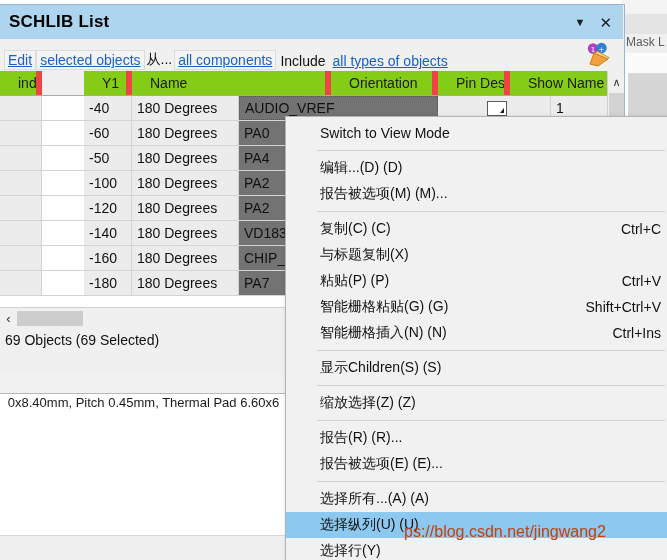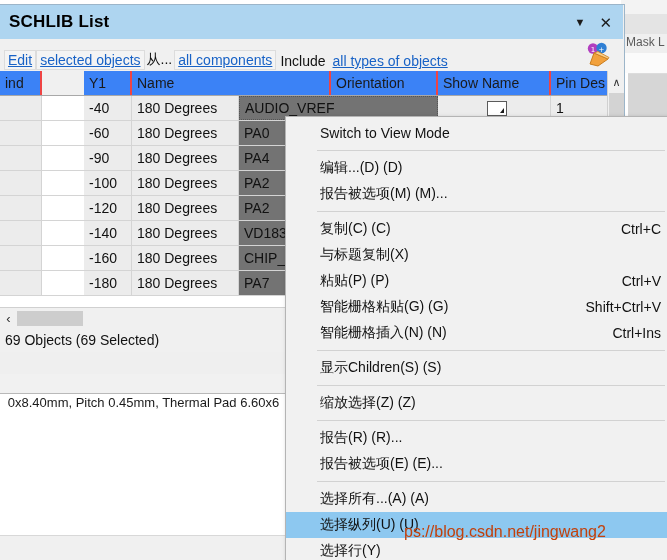--- a/index.html
+++ b/index.html
@@ -96,24 +96,24 @@
   
   #list-table{
     position:absolute;left:0;top:66px;width:623px;height:236px;
     background:#ffffff;overflow:hidden;
   }
   #table-header{
     display:flex;height:25px;background:#f0f0f0;
     border-bottom:1px solid #a8a8a8;box-sizing:border-box;
   }
   #table-header .th{
-    box-sizing:border-box;border-right:2px solid #ef4444;
-    display:flex;align-items:center;padding-left:5px;
+    box-sizing:border-box;border-right:6px solid #ef4444;
+    display:flex;align-items:center;padding-left:18px;
     font-size:14px;color:#1a1a1a;overflow:hidden;white-space:nowrap;
-    background:#3b82f6;
+    background:#84cc16;
   }
   .row{display:flex;height:25px;box-sizing:border-box;border-bottom:1px solid #d4d4d4;}
   .row .td{
     box-sizing:border-box;border-right:1px solid #d4d4d4;
     display:flex;align-items:center;padding-left:5px;
     font-size:14px;color:#111;overflow:hidden;white-space:nowrap;
     background:#ececec;
   }
   .row .td.namecell{background:#737373;}
   .row.first .td.namecell{border:1px dotted #555;}
@@ -266,22 +266,22 @@
     </div>
   </div>
 
   <div id="list-table">
     <div id="table-header">
       <div class="th c-kind">ind</div>
       <div class="th c-x1">X1</div>
       <div class="th c-y1">Y1</div>
       <div class="th c-name">Name</div>
       <div class="th c-orient">Orientation</div>
+      <div class="th c-pindes">Pin Des</div>
       <div class="th c-show">Show Name</div>
-      <div class="th c-pindes">Pin Des</div>
     </div>
 
     <div class="row first">
       <div class="td c-kind"></div>
       <div class="td c-x1">0</div>
       <div class="td c-y1">-40</div>
       <div class="td c-orient">180 Degrees</div>
       <div class="td c-name namecell">AUDIO_VREF</div>
       <div class="td c-show showname">
         <span class="showname-box">
@@ -297,21 +297,21 @@
       <div class="td c-y1">-60</div>
       <div class="td c-orient">180 Degrees</div>
       <div class="td c-name namecell">PA0</div>
       <div class="td c-show"></div>
       <div class="td c-pindes"></div>
     </div>
 
     <div class="row">
       <div class="td c-kind"></div>
       <div class="td c-x1">0</div>
-      <div class="td c-y1">-90</div>
+      <div class="td c-y1">-50</div>
       <div class="td c-orient">180 Degrees</div>
       <div class="td c-name namecell">PA4</div>
       <div class="td c-show"></div>
       <div class="td c-pindes"></div>
     </div>
 
     <div class="row">
       <div class="td c-kind"></div>
       <div class="td c-x1">0</div>
       <div class="td c-y1">-100</div>

